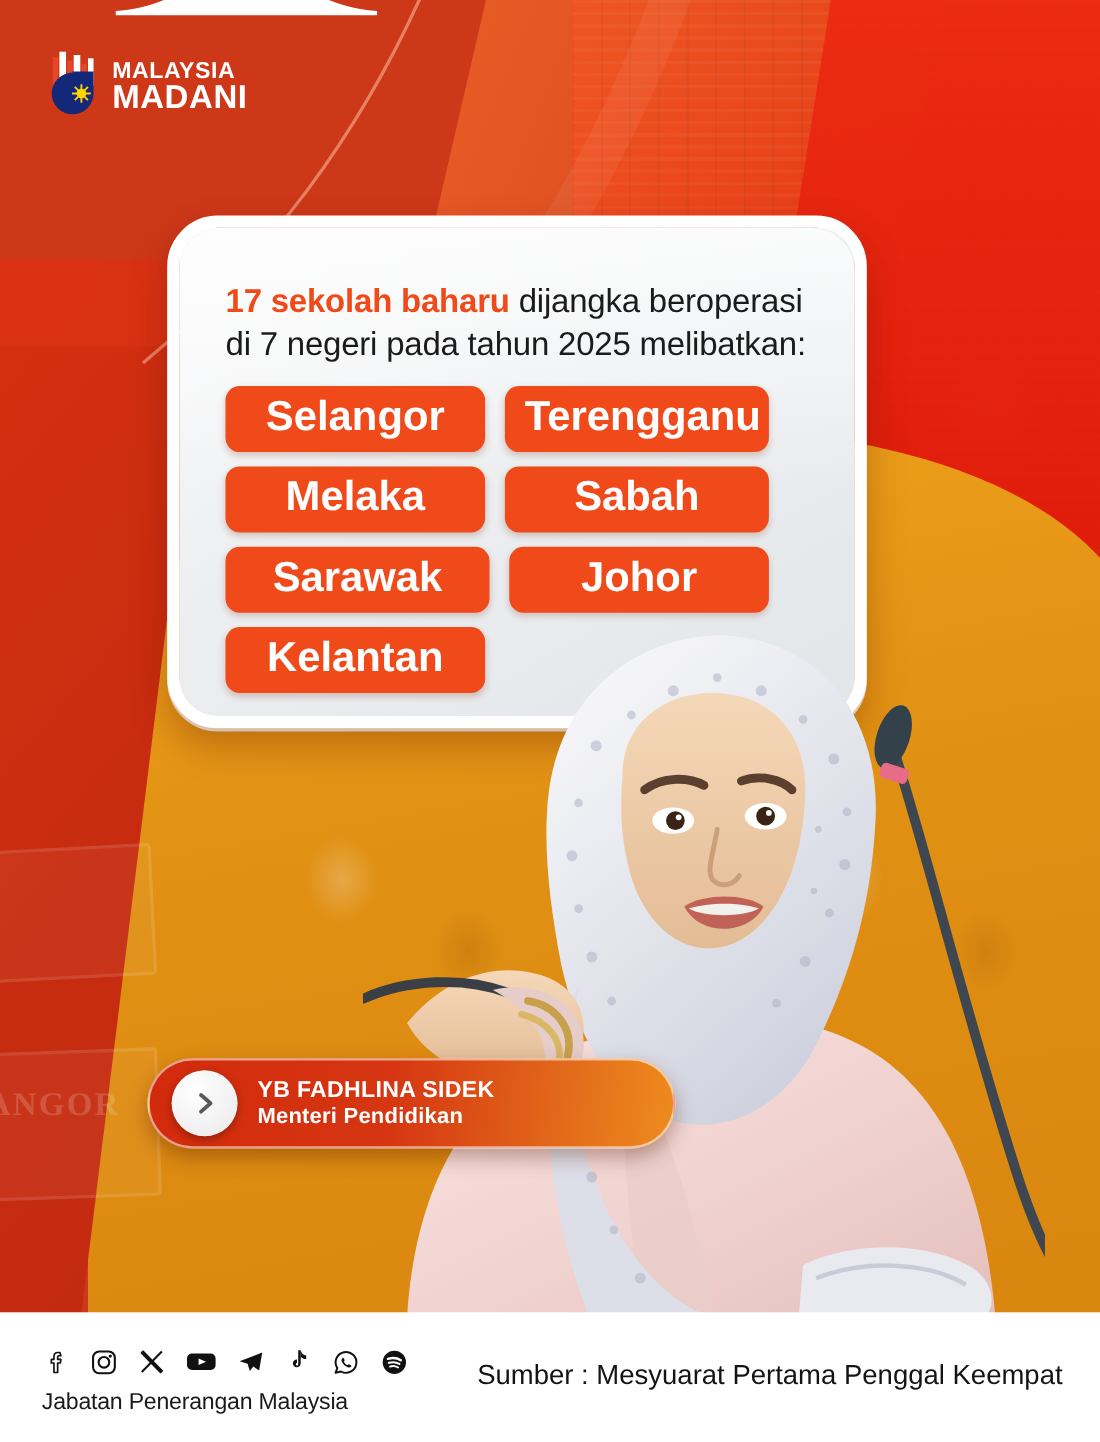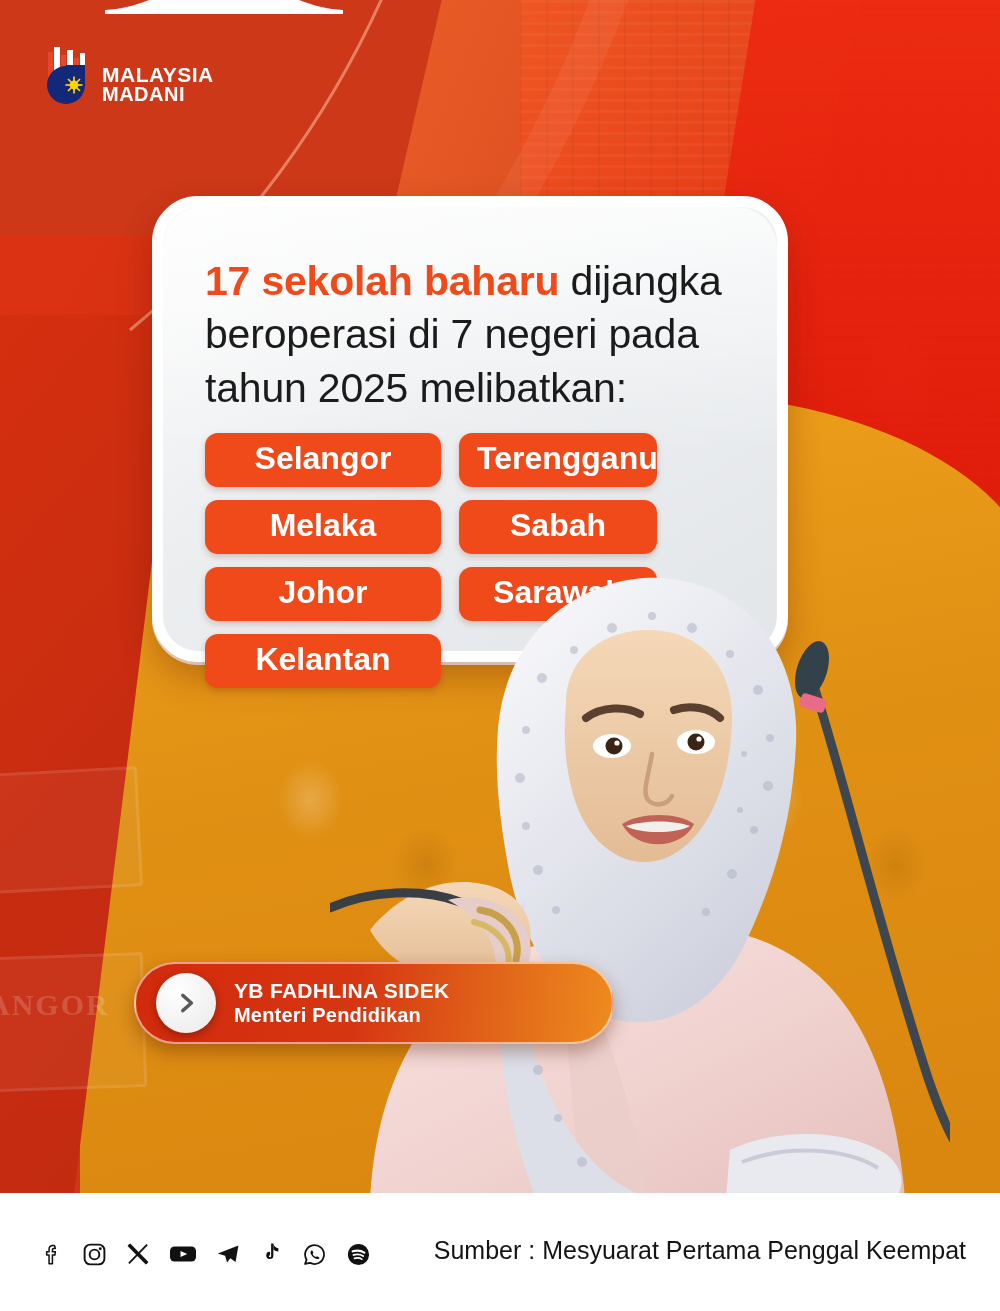--- a/index.html
+++ b/index.html
@@ -111,21 +111,21 @@
     display:flex; align-items:flex-end; gap:10px; z-index:40;
   }
   .logo-mark { width:52px; height:58px; position:relative; flex:0 0 auto; }
   .logo-text { line-height:.96; }
   .logo-text .l1 {
     display:block; color:#fff; font-weight:800;
     font-size:21px; letter-spacing:.5px;
   }
   .logo-text .l2 {
     display:block; color:#fff; font-weight:800;
-    font-size:20px; letter-spacing:.5px;
+    font-size:30px; letter-spacing:.5px;
   }
 
   
   .card-wrap {
     position:absolute; left:152px; top:196px;
     width:636px; height:466px; z-index:30;
   }
   .card {
     position:absolute; inset:0;
     background:linear-gradient(150deg,#fbfbfb 0%,#eceef0 45%,#e3e6e9 100%);
@@ -136,43 +136,43 @@
   }
   .card-inner-shine {
     position:absolute; left:0; top:0; width:100%; height:55%;
     background:linear-gradient(180deg, rgba(255,255,255,.75), rgba(255,255,255,0));
     border-radius:40px 40px 0 0;
     pointer-events:none;
   }
 
   .headline {
     position:relative;
-    font-size:41px; line-height:1.30;
+    font-size:30px; line-height:1.30;
     color:#1b1b1b; font-weight:400;
     letter-spacing:-0.2px;
   }
   .headline .hl {
     color:#F04A1B; font-weight:800;
   }
 
   .states { position:relative; margin-top:18px; }
   .state-row { display:flex; gap:18px; margin-bottom:13px; }
   .pill {
     background:#F04A1B;
     color:#ffffff;
     font-weight:700;
-    font-size:32px;
+    font-size:38px;
     border-radius:13px;
     padding:7px 18px 10px;
     text-align:center;
     box-shadow:0 3px 6px rgba(120,30,0,.22);
     white-space:nowrap;
   }
   .pill.col-a { width:236px; }
-  .pill.col-b { width:198px; }
+  .pill.col-b { width:240px; }
 
   
   .person { position:absolute; left:330px; top:558px; width:620px; height:640px; z-index:35; }
 
   
   .speaker {
     position:absolute; left:134px; top:962px;
     width:480px; height:82px; z-index:45;
     border-radius:46px;
     background:linear-gradient(95deg,#D22A0C 0%,#D63612 46%,#E2691A 78%,#EE8B1E 100%);
@@ -284,22 +284,22 @@
       <div class="states">
         <div class="state-row">
           <div class="pill col-a">Selangor</div>
           <div class="pill col-b">Terengganu</div>
         </div>
         <div class="state-row">
           <div class="pill col-a">Melaka</div>
           <div class="pill col-b">Sabah</div>
         </div>
         <div class="state-row">
+          <div class="pill col-b">Sarawak</div>
           <div class="pill col-a">Johor</div>
-          <div class="pill col-b">Sarawak</div>
         </div>
         <div class="state-row">
           <div class="pill col-a">Kelantan</div>
         </div>
       </div>
     </div>
   </div>
 
   <svg class="person" viewBox="0 0 620 640">
     <defs>
@@ -475,20 +475,21 @@
           <span>
             <svg viewBox="0 0 24 24" width="27" height="27">
               <circle cx="12" cy="12" r="9.4" fill="#111"></circle>
               <path d="M6.8 9.2 c3.6 -1.1 7.6 -.7 10.4 1.1" stroke="#fff" stroke-width="1.9" fill="none" stroke-linecap="round"></path>
               <path d="M7.6 12.4 c3 -.9 6.2 -.5 8.5 .9" stroke="#fff" stroke-width="1.7" fill="none" stroke-linecap="round"></path>
               <path d="M8.4 15.4 c2.4 -.7 4.8 -.4 6.6 .7" stroke="#fff" stroke-width="1.5" fill="none" stroke-linecap="round"></path>
             </svg>
           </span>
 
         </div>
+        <div class="dept">Jabatan Penerangan Malaysia</div>
       </div>
 
       <div class="source">
         <div class="s1">Sumber : Mesyuarat Pertama Penggal Keempat</div>
       </div>
     </div>
   </div>
 
 </div>
 

